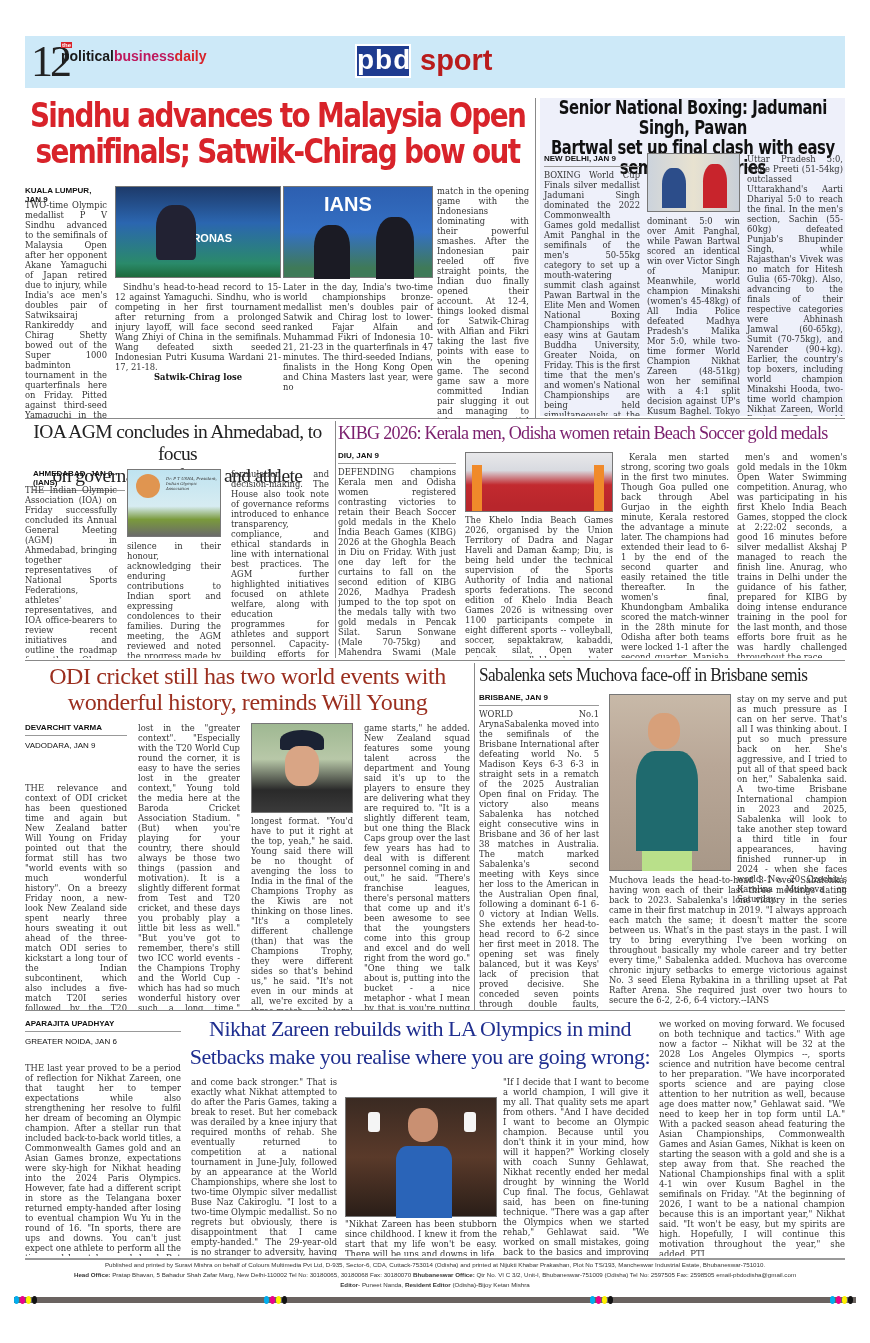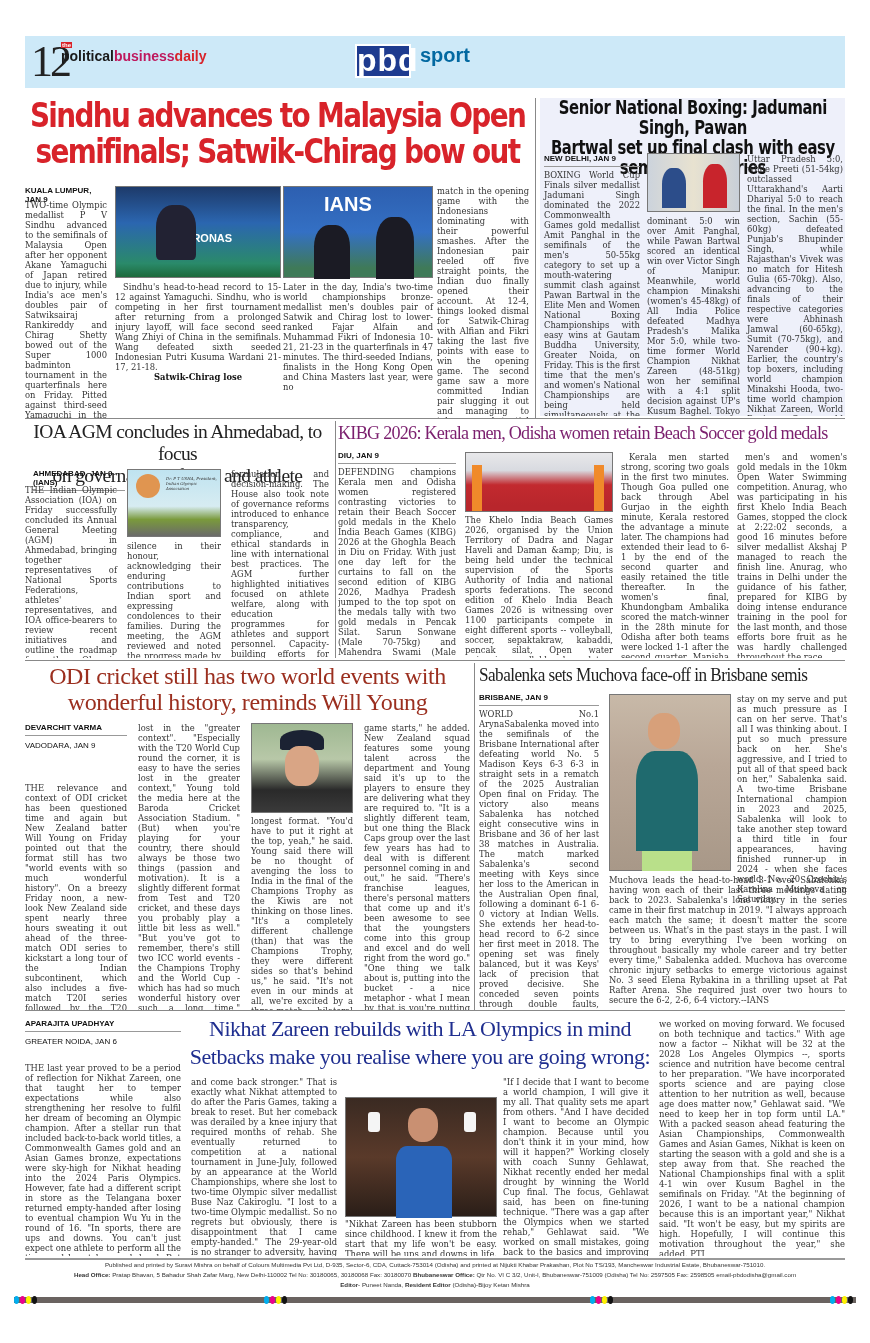--- a/index.html
+++ b/index.html
@@ -3,22 +3,22 @@
 <meta charset="utf-8">
 <style>
 *{box-sizing:border-box;margin:0;padding:0}
 body{width:870px;height:1343px;background:#fff;font-family:"DejaVu Serif",serif;color:#222;overflow:hidden;position:relative}
 .masthead{position:absolute;left:25px;top:36px;width:820px;height:52px;background:#cde9f8;}
 .pg-num{position:absolute;left:6px;top:4px;font-family:"Liberation Serif",serif;font-size:44px;line-height:44px;color:#222;letter-spacing:-3px}
 .brand{position:absolute;left:36px;top:12px;font-family:"Liberation Sans",sans-serif;font-weight:bold;font-size:14px;color:#1a1a1a}
 .brand .the{position:absolute;left:0;top:-6px;font-size:6px;background:#d8232a;color:#fff;padding:0 1px}
 .brand .biz{color:#be185d}
 .brand .daily{color:#d8232a}
-.pbd{position:absolute;left:330px;top:8px;width:56px;height:34px;background:#1e3b8f;border:2px solid #fff;color:#fff;font-family:"Liberation Sans",sans-serif;font-weight:bold;font-size:32px;line-height:28px;text-align:center;letter-spacing:1px}
-.sport{position:absolute;left:395px;top:8px;font-family:"Liberation Sans",sans-serif;font-weight:bold;font-size:20px;color:#0369a1}
+.pbd{position:absolute;left:330px;top:8px;width:56px;height:34px;background:#1e3b8f;border:2px solid #fff;color:#fff;font-family:"Liberation Sans",sans-serif;font-weight:bold;font-size:28px;line-height:28px;text-align:center;letter-spacing:1px}
+.sport{position:absolute;left:395px;top:8px;font-family:"Liberation Sans",sans-serif;font-weight:bold;font-size:29px;color:#b91c1c}
 .reg{position:absolute;right:6px;top:4px;text-align:right;font-family:"Liberation Serif",serif;font-size:9.5px;line-height:12px;color:#222;font-weight:bold}
 .reg .web{font-style:italic;font-weight:normal}
 .art{position:absolute;overflow:hidden}
 .hl{font-family:"Liberation Sans",sans-serif;font-weight:bold;text-align:center;line-height:1.05;letter-spacing:-0.5px}
 .dl{font-family:"Liberation Sans",sans-serif;font-weight:bold;font-size:8px;color:#111;border-bottom:1px solid #999;padding-bottom:3px;margin-bottom:5px}
 .txt{font-size:8.4px;line-height:10px;text-align:justify;color:#333}
 .txt p{text-indent:8px}
 .sub{font-weight:bold;text-align:center;font-size:8.4px;color:#111}
 .photo{position:absolute;border:1px solid #777}
 .rule{position:absolute;background:#888}

